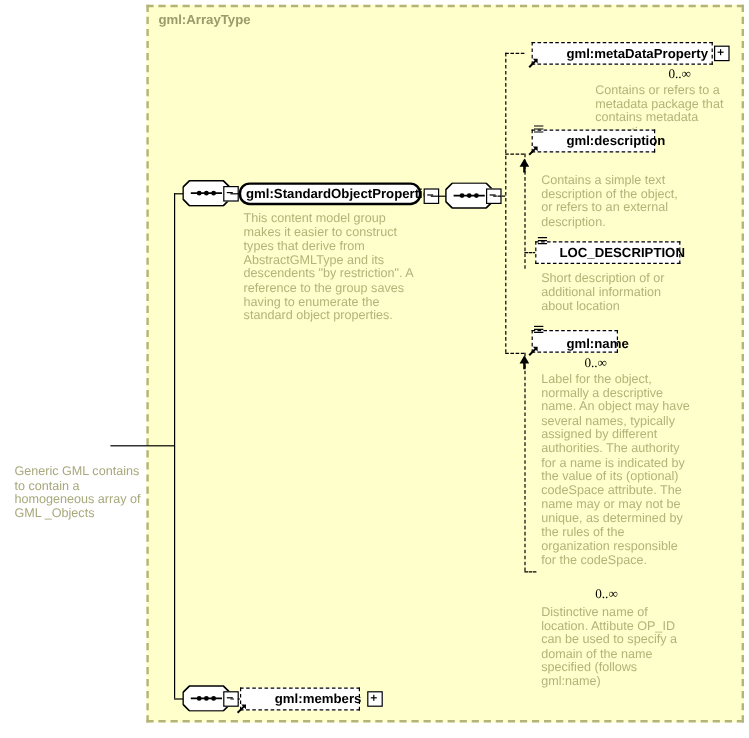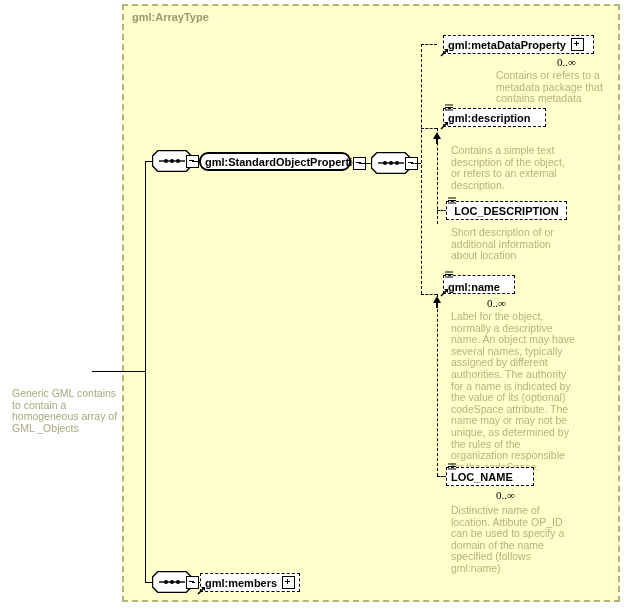--- a/index.html
+++ b/index.html
@@ -77,20 +77,21 @@
     left: 4px; top: 4px;
     right: -4px; bottom: -4px;
     background: #c0c0c0;
     z-index: -1;
   }
   .node-solid {
     border: 2px solid #000000;
   }
   .node-dashed {
     border: 1px dashed #000000;
+    padding-left: 24px;
   }
   .node-label {
     font-size: 11px;
     font-weight: bold;
     color: #000000;
     padding: 0 4px;
     line-height: 12px;
   }
 
   
@@ -220,20 +221,21 @@
     </svg>
   </div>
   <div class="ext-toggle" style="left:186px; top:155px;"></div>
   <div class="line h" style="left:192px; top:161px; width:8px;"></div>
 
   <div class="node node-solid" style="left:199px; top:152px; width:152px; border-radius:9px;">
     <div class="shadow" style="border-radius:9px;"></div>
     <span class="node-label">gml:StandardObjectProperties</span>
   </div>
   <div class="ext-toggle" style="left:353px; top:157px;"></div>
+  <div class="desc" style="left:203px; top:177px; width:148px;">This content model group makes it easier to construct types that        derive from AbstractGMLType and its descendents "by restriction".        A reference to the group saves having to enumerate the standard object properties.</div>
 
   <div class="line h" style="left:359px; top:163px; width:13px;"></div>
 
   <div class="compositor" style="left:371px; top:152px;">
     <div class="oct-shadow"></div>
     <svg class="oct" viewBox="0 0 40 22" width="40" height="22">
       <polygon points="6,0.5 34,0.5 39.5,6 39.5,16 34,21.5 6,21.5 0.5,16 0.5,6" fill="#ffffff" stroke="#000000" stroke-width="1.4"></polygon>
       <line x1="7" y1="11" x2="33" y2="11" stroke="#000000" stroke-width="1.4"></line>
       <circle cx="14" cy="11" r="2" fill="#000000"></circle>
       <circle cx="20" cy="11" r="2" fill="#000000"></circle>
@@ -311,29 +313,20 @@
     </svg>
     <svg class="ref-arrow" viewBox="0 0 9 9">
       <line x1="1" y1="8" x2="7" y2="2" stroke="#000000" stroke-width="1.6"></line>
       <polygon points="8,1 8,5 4,1" fill="#000000"></polygon>
     </svg>
     <span class="node-label">gml:name</span>
   </div>
   <div class="cardinality" style="left:487px; top:297px;">0..∞</div>
   <div class="desc" style="left:451px; top:311px; width:124px;">Label for the object, normally a descriptive name. An object may have several names, typically assigned by different authorities.  The authority for a name is indicated by the value of its (optional) codeSpace attribute.  The name may or may not be unique, as determined by the rules of the organization responsible for the codeSpace.</div>
 
-  <div class="node node-dashed" style="left:446px; top:467px; width:88px;">
-    <div class="shadow"></div>
-    <svg class="lines-glyph" viewBox="0 0 8 8">
-      <line x1="0" y1="1" x2="8" y2="1" stroke="#000000" stroke-width="1"></line>
-      <line x1="0" y1="3.5" x2="8" y2="3.5" stroke="#000000" stroke-width="1"></line>
-      <line x1="0" y1="6" x2="8" y2="6" stroke="#000000" stroke-width="1"></line>
-    </svg>
-    <span class="node-label">LOC_NAME</span>
-  </div>
   <div class="cardinality" style="left:496px; top:489px;">0..∞</div>
   <div class="desc" style="left:451px; top:505px; width:126px;">Distinctive name of location. Attibute OP_ID can be used to specify a domain of the name specified (follows gml:name)</div>
 
   <div class="compositor" style="left:152px; top:571px;">
     <div class="oct-shadow"></div>
     <svg class="oct" viewBox="0 0 40 22" width="40" height="22">
       <polygon points="6,0.5 34,0.5 39.5,6 39.5,16 34,21.5 6,21.5 0.5,16 0.5,6" fill="#ffffff" stroke="#000000" stroke-width="1.4"></polygon>
       <line x1="7" y1="11" x2="33" y2="11" stroke="#000000" stroke-width="1.4"></line>
       <circle cx="14" cy="11" r="2" fill="#000000"></circle>
       <circle cx="20" cy="11" r="2" fill="#000000"></circle>

